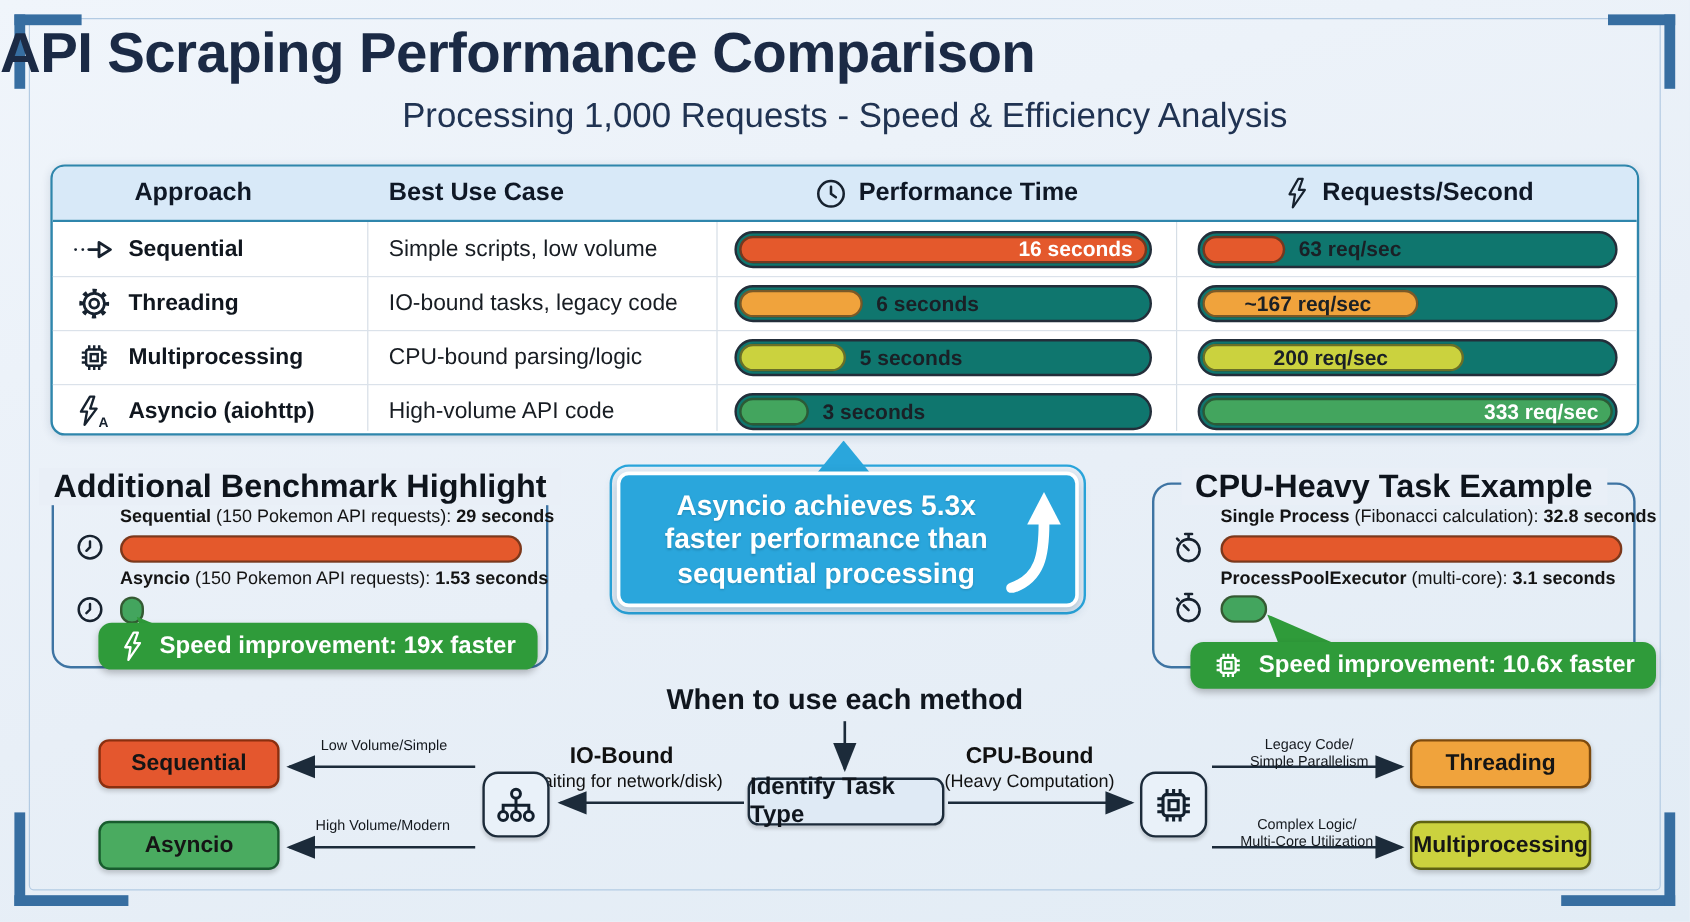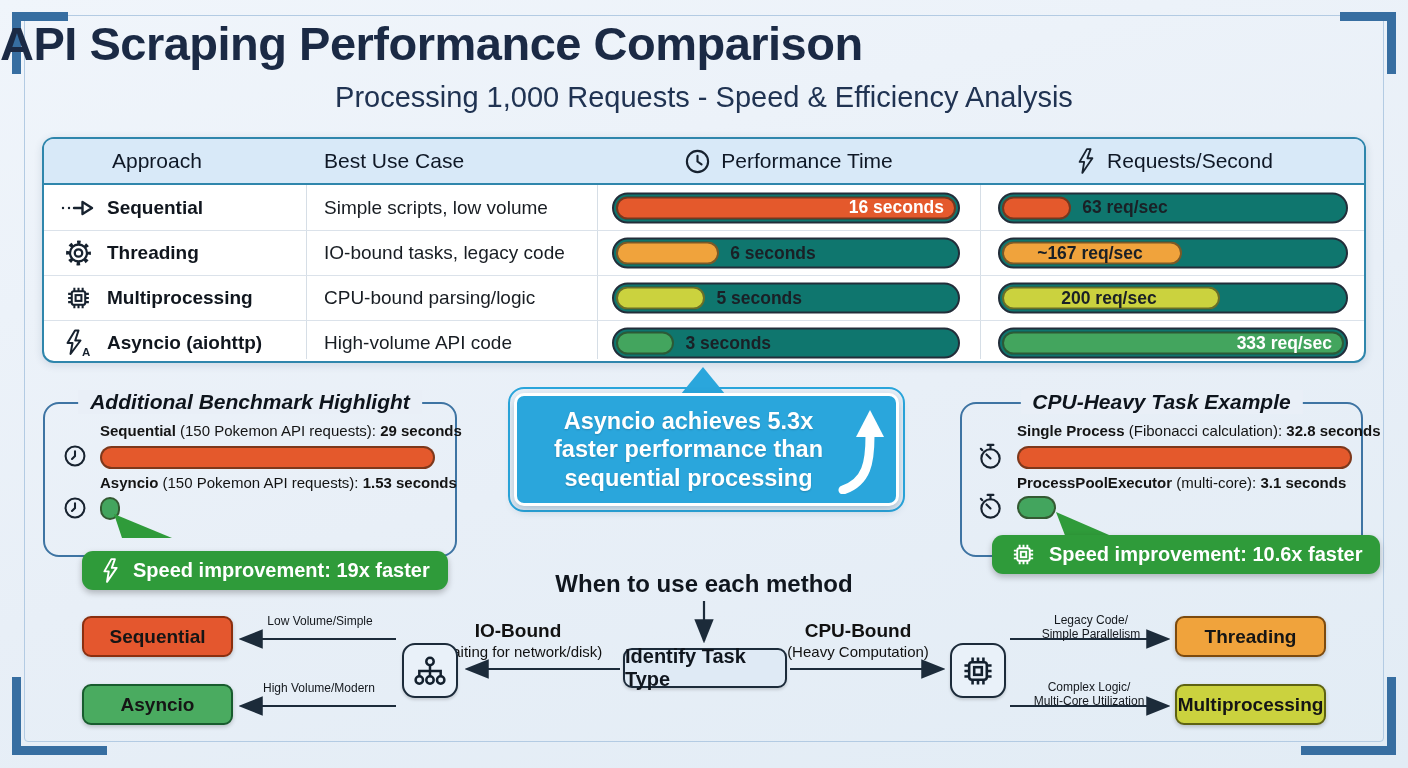--- a/index.html
+++ b/index.html
@@ -15,21 +15,21 @@
   .corner.bl { left:12px; bottom:13px; width:95px; height:78px; border-left-width:9px; border-bottom-width:9px; }
   .corner.br { right:12px; bottom:13px; width:95px; height:78px; border-right-width:9px; border-bottom-width:9px; }
 
   
   .title { position:absolute; top:16px; left:0; width:100%; text-align:left; font-size:47px; font-weight:700; color:#1b2a45; letter-spacing:-0.5px; }
   .subtitle { position:absolute; top:81px; left:0; width:100%; text-align:center; font-size:29px; color:#203352; }
 
   
   .table { position:absolute; left:42px; top:137px; width:1324px; height:226px; background:#fff; border:2.5px solid #2f86ac; border-radius:12px; box-shadow:0 2px 8px rgba(30,60,90,.14); }
   .thead { position:absolute; left:0; top:0; right:0; height:46px; background:#d8e9f8; border-bottom:2.5px solid #2f86ac; border-radius:9px 9px 0 0; }
-  .hcell { position:absolute; top:0; height:100%; display:flex; align-items:center; gap:10px; font-size:21px; font-weight:400; color:#0f1826; }
+  .hcell { position:absolute; top:0; height:100%; display:flex; align-items:center; gap:10px; font-size:21px; font-weight:700; color:#0f1826; }
   .h-approach { left:68px; }
   .h-usecase  { left:280px; }
   .h-time { left:553px; width:383px; justify-content:center; }
   .h-rate { left:936px; width:388px; justify-content:center; }
   .vline { position:absolute; top:46px; bottom:2px; width:1px; background:#d6dee6; }
   .trow { position:absolute; left:0; right:0; height:45px; }
   .trow + .trow, .trow.r1 { border-top:1px solid #dbe2ea; }
   .cell-icon { position:absolute; left:14px; top:50%; transform:translateY(-50%); width:40px; display:flex; justify-content:center; color:#17222f; }
   .approach { position:absolute; left:63px; top:50%; transform:translateY(-50%); font-size:19px; font-weight:700; color:#10161e; white-space:nowrap; }
   .usecase { position:absolute; left:280px; top:50%; transform:translateY(-50%); font-size:19px; color:#181d23; white-space:nowrap; }
@@ -38,21 +38,21 @@
   .rate-bar { left:954px; width:350px; }
   .fill { position:absolute; left:2px; top:2px; bottom:2px; border-radius:13px; border:2px solid rgba(25,30,22,.55); max-width:calc(100% - 4px); }
   .bar-label { position:absolute; top:50%; transform:translateY(-50%); font-size:17.5px; font-weight:700; color:#1a2026; white-space:nowrap; }
   .bar-label.lab-in { right:14px; color:#fff; }
   .bar-label.lab-center { transform:translate(-50%,-50%); }
 
   
   .fbox { position:absolute; border:2.2px solid #3e74a3; border-radius:16px; }
   .fbox.left  { left:43px;  top:402px; width:414px; height:155px; }
   .fbox.right { left:960px; top:402px; width:403px; height:155px; }
-  .legend { position:absolute; top:-14px; left:50%; transform:translateX(-50%); background:#e9eff7; padding:0 12px; font-size:21px; font-weight:700; color:#0e141c; white-space:nowrap;font-style:italic; }
+  .legend { position:absolute; top:-14px; left:50%; transform:translateX(-50%); background:#e9eff7; padding:0 12px; font-size:27px; font-weight:700; color:#0e141c; white-space:nowrap; }
   .mini-label { position:absolute; left:55px; font-size:15px; color:#141414; white-space:nowrap; }
   .mini-label .b { font-weight:700; }
   .mini-icon { position:absolute; left:18px; color:#17222f; }
   .mini-bar { position:absolute; left:55px; height:23px; border-radius:12px; border:2px solid rgba(40,30,15,.55); }
   .badge { position:absolute; display:flex; align-items:center; gap:12px; border-radius:11px; color:#fff; font-weight:700; font-size:20px; padding:0 18px; height:39px; box-shadow:0 3px 6px rgba(0,0,0,.25); white-space:nowrap; z-index:5; }
   .tail { position:absolute; z-index:4; }
 
   
   .callout-outer { position:absolute; left:508px; top:387px; width:397px; height:125px; border:2.5px solid #2aa6dc; border-radius:16px; }
   .callout-inner { position:absolute; left:514px; top:393px; width:385px; height:113px; border:3px solid #fff; border-radius:10px; box-shadow:0 4px 10px rgba(20,80,120,.3); display:flex; align-items:center; padding:0 10px 0 24px; }
@@ -209,21 +209,21 @@
     <span class="mini-icon" style="top:92px">
         <svg width="24" height="24" viewBox="0 0 28 28" fill="none" stroke="#17222f" stroke-width="2.4" stroke-linecap="round">
           <circle cx="14" cy="14" r="11"></circle>
           <path d="M14 8.5 V14 L10.5 17.5"></path>
         </svg>
       </span>
     <div class="mini-bar" style="top: 93px; width: 20.1px; background: rgb(67, 165, 94);"></div>
     <svg class="tail" style="left:55px; top:110px" width="92" height="24" viewBox="0 0 92 24">
         <polygon points="14,0 72,24 22,24" fill="#2f9b3a"></polygon>
       </svg>
-    <div class="badge" style="left: 37px; top: 147px; background: rgb(47, 155, 58);">
+    <div class="badge" style="left: 37px; top: 115px; background: rgb(47, 155, 58);">
       <span>
           <svg width="21" height="27" viewBox="0 0 24 30" fill="none" stroke="#fff" stroke-width="2.2" stroke-linejoin="round">
             <path d="M13 2 L5 16 h5 L8 28 L19 12 h-5.5 L17 2 Z"></path>
           </svg>
         </span>
       <span>Speed improvement: 19x faster</span>
     </div>
   </div>
 
   <div class="callout-outer" style="border-color: rgb(42, 166, 220);"></div>

